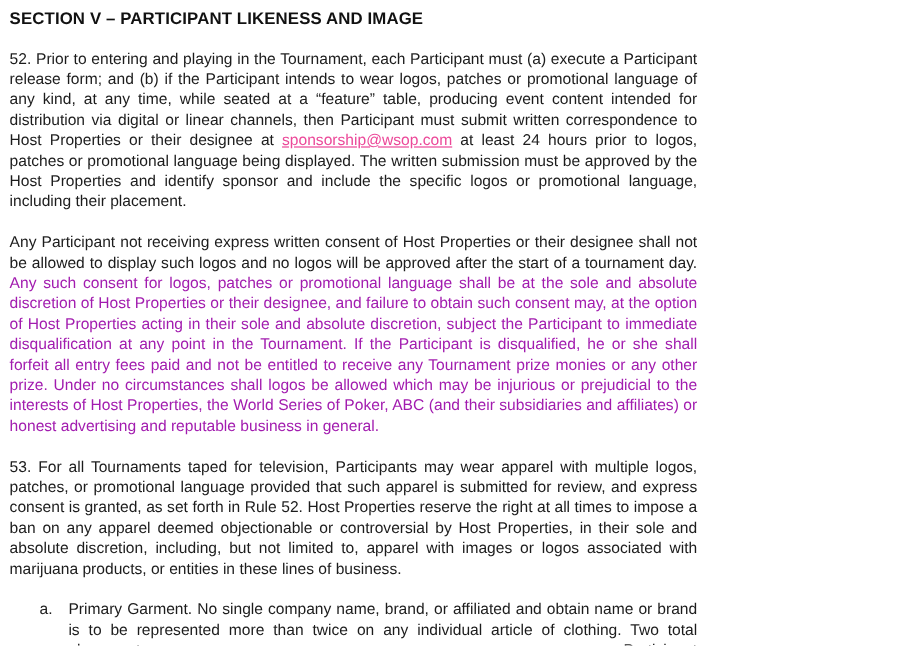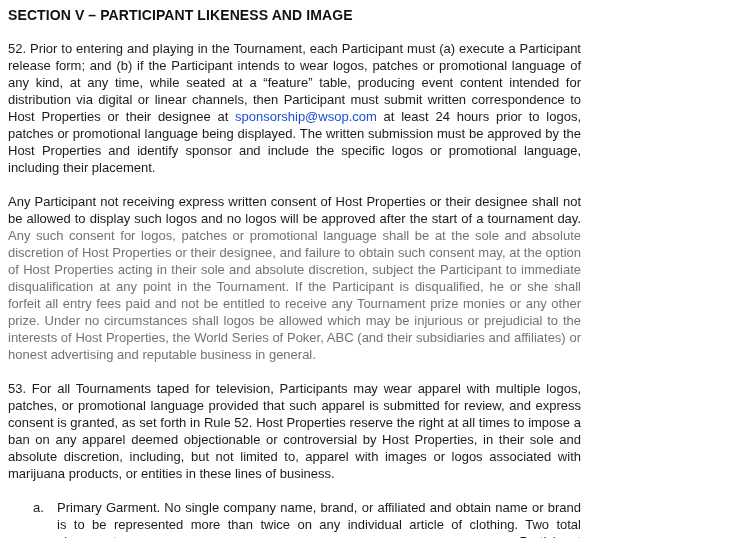--- a/index.html
+++ b/index.html
@@ -27,24 +27,25 @@
     font-weight: 700;
     color: #111111;
     margin: 0 0 16px 0;
     letter-spacing: 0.1px;
   }
   .para {
     margin: 0 0 17px 0;
     text-align: justify;
   }
   .muted {
-    color: #737373;
+    color: #a21caf;
   }
   .link {
-    color: #1d4ed8;
+    color: #ec4899;
+    text-decoration: underline;
     cursor: pointer;
   }
   .list-item {
     position: relative;
     margin: 0 0 0 25px;
     padding-left: 24px;
     text-align: justify;
     text-align-last: justify;
   }
   .list-marker {

